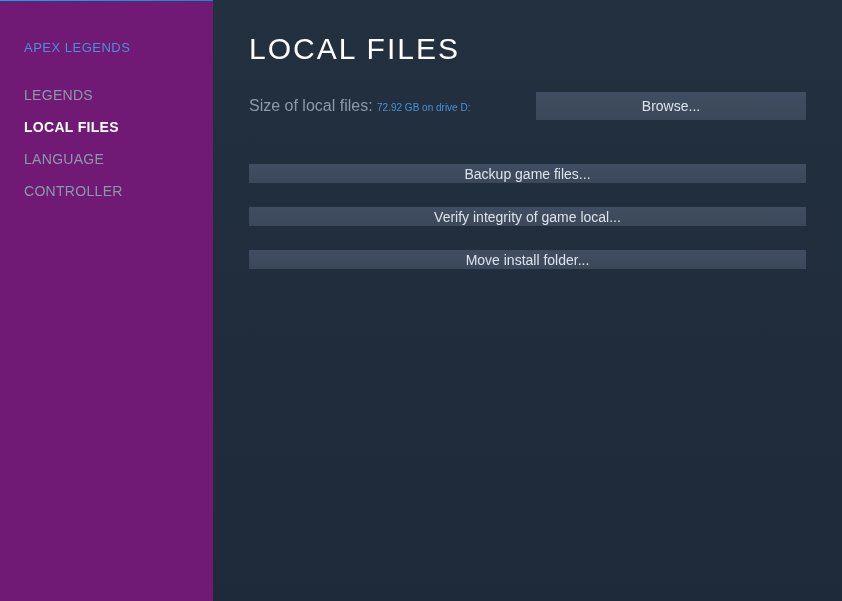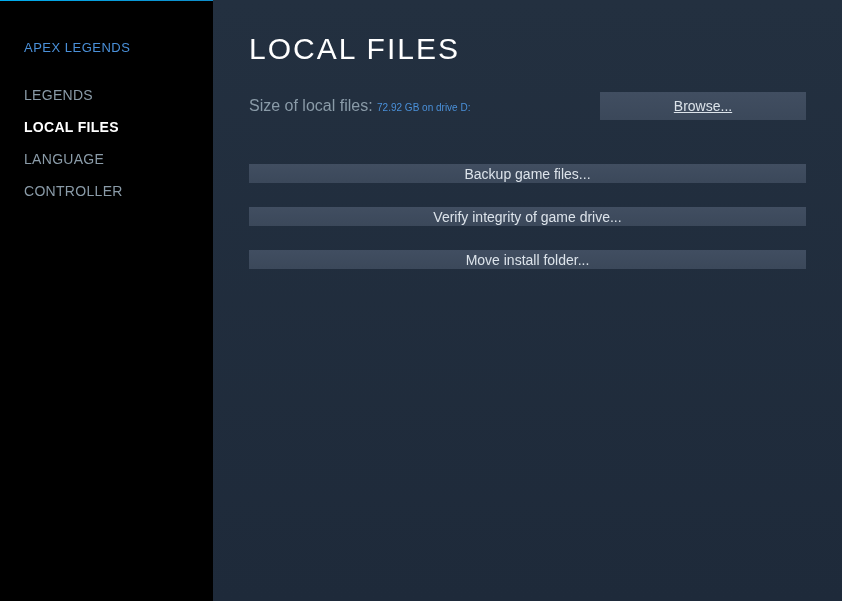--- a/index.html
+++ b/index.html
@@ -36,21 +36,21 @@
       align-items: center;
       justify-content: center;
     }
     .container {
       display: flex;
       width: 100%;
       height: 100%;
     }
     .sidebar {
       width: 213px;
-      background: #000000;
+      background: #701a75;
       padding: 40px 0 0 24px;
       flex-shrink: 0;
     }
     .game-title {
       color: #4a90d9;
       font-size: 13px;
       letter-spacing: 0.5px;
       margin-bottom: 24px;
       font-weight: 400;
     }
@@ -99,23 +99,22 @@
       color: #dce3ea;
       border: none;
       font-size: 14px;
       cursor: pointer;
       display: flex;
       align-items: center;
       justify-content: center;
       font-family: inherit;
     }
     .btn-browse {
-      width: 206px;
+      width: 270px;
       height: 28px;
-      text-decoration: underline;
     }
     .btn-wide {
       width: 100%;
       height: 19px;
       margin-bottom: 24px;
     }
     .actions {
       width: 100%;
     }
   </style>
@@ -142,17 +141,17 @@
 
     <div class="size-row">
       <div>
         <span class="size-label">Size of local files: </span><span class="size-value">72.92 GB on drive D:</span>
       </div>
       <button class="btn btn-browse">Browse...</button>
     </div>
 
     <div class="actions">
       <button class="btn btn-wide">Backup game files...</button>
-      <button class="btn btn-wide">Verify integrity of game drive...</button>
+      <button class="btn btn-wide">Verify integrity of game local...</button>
       <button class="btn btn-wide">Move install folder...</button>
     </div>
   </div>
 </div>
 
 </body></html>

